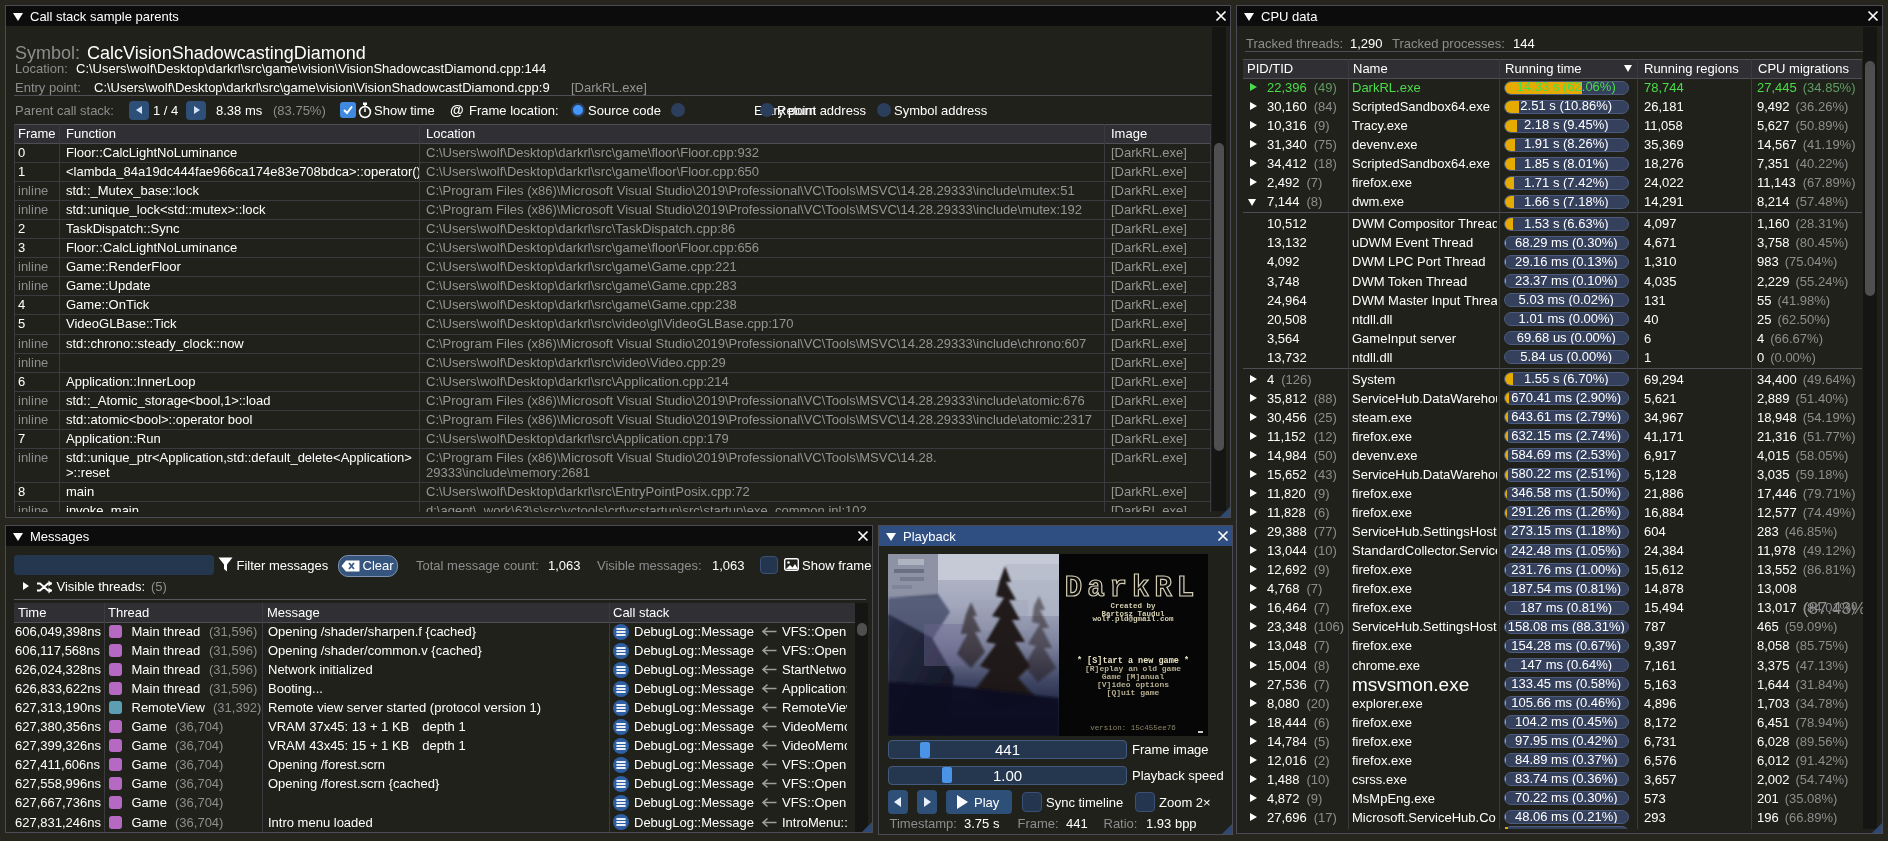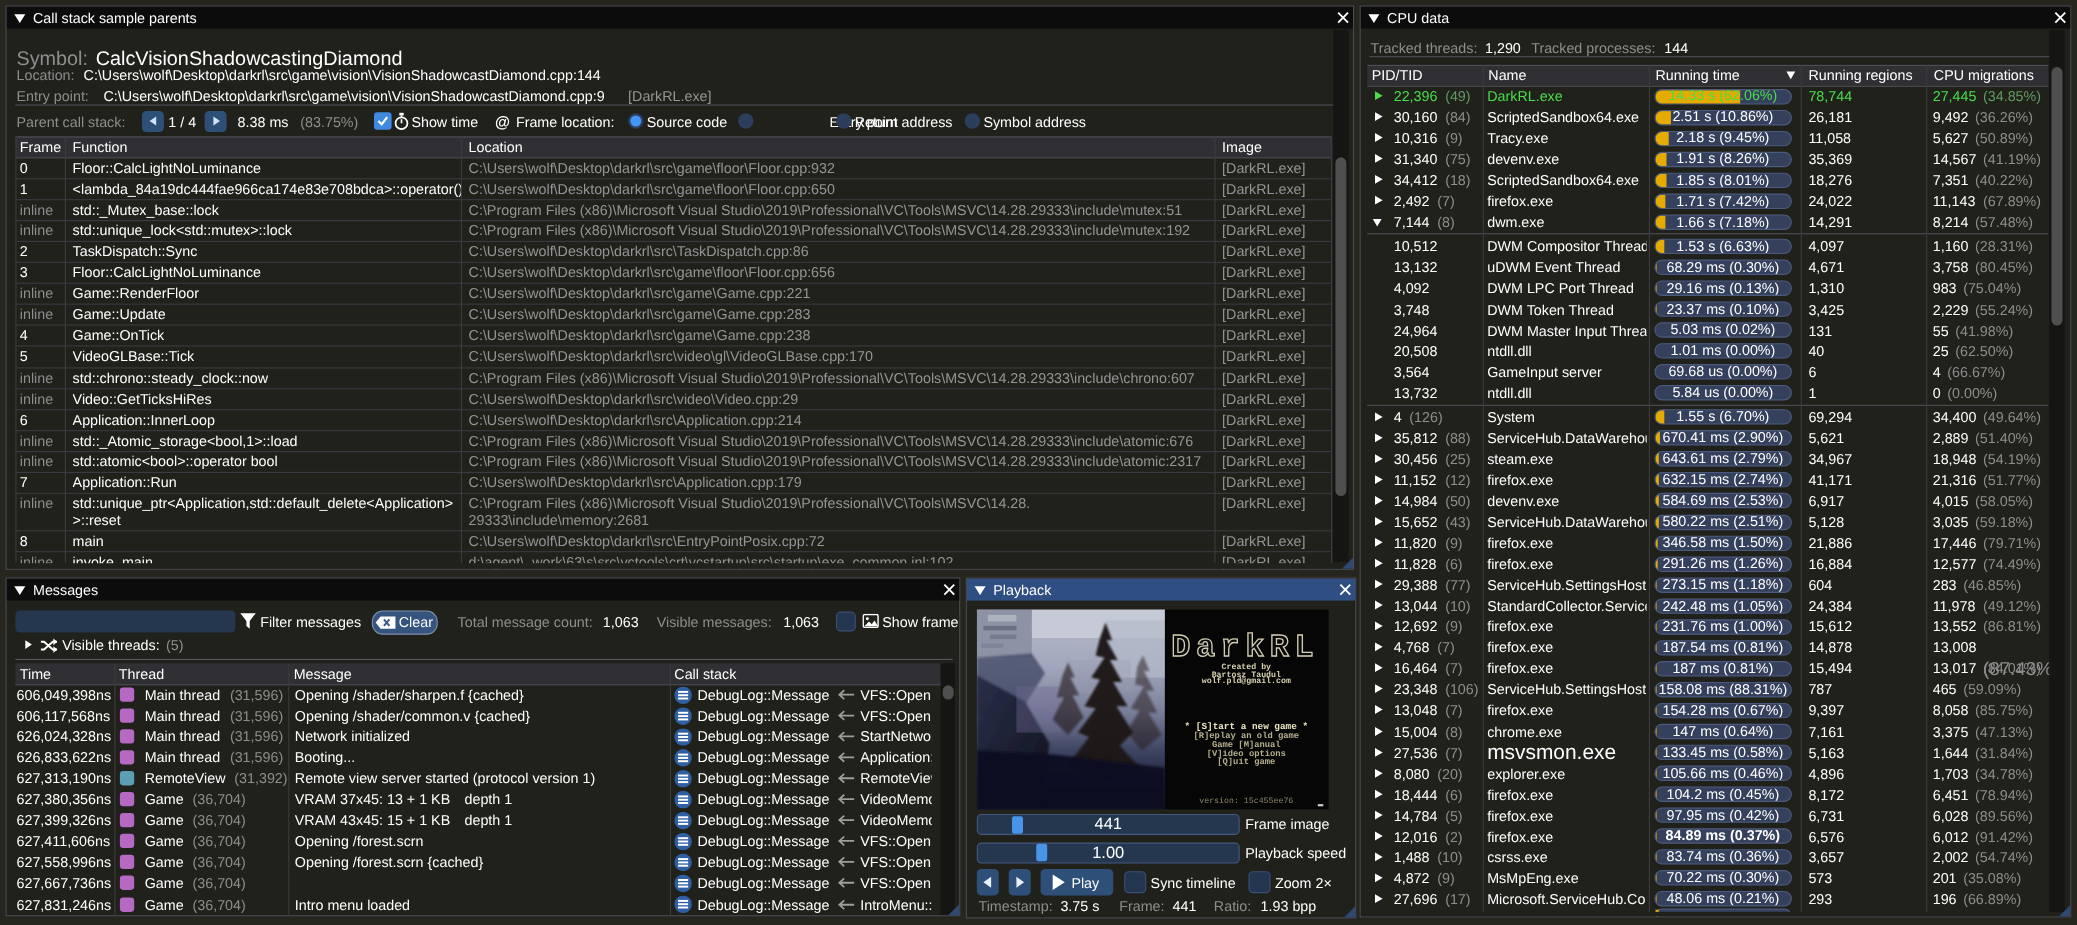--- a/index.html
+++ b/index.html
@@ -107,21 +107,20 @@
     <div class="t" style="left:60px;top:308.48px;font-size:13px;color:#ffffff;height:19px;line-height:19px;width:354px;overflow:hidden;white-space:nowrap;">VideoGLBase::Tick</div>
     <div class="t" style="left:420px;top:308.48px;font-size:13px;color:#949494;height:19px;line-height:19px;width:673px;overflow:hidden;white-space:nowrap;">C:\Users\wolf\Desktop\darkrl\src\video\gl\VideoGLBase.cpp:170</div>
     <div class="t" style="left:1105px;top:308.48px;font-size:13px;color:#949494;height:19px;line-height:19px;white-space:nowrap;">[DarkRL.exe]</div>
     <div class="a" style="left:8px;top:327.50px;width:1196.00px;height:1.00px;background:#3a3a40;"></div>
     <div class="t" style="left:12px;top:327.52px;font-size:13px;color:#8d8d8d;height:19px;line-height:19px;white-space:nowrap;">inline</div>
     <div class="t" style="left:60px;top:327.52px;font-size:13px;color:#ffffff;height:19px;line-height:19px;width:354px;overflow:hidden;white-space:nowrap;">std::chrono::steady_clock::now</div>
     <div class="t" style="left:420px;top:327.52px;font-size:13px;color:#949494;height:19px;line-height:19px;width:673px;overflow:hidden;white-space:nowrap;">C:\Program Files (x86)\Microsoft Visual Studio\2019\Professional\VC\Tools\MSVC\14.28.29333\include\chrono:607</div>
     <div class="t" style="left:1105px;top:327.52px;font-size:13px;color:#949494;height:19px;line-height:19px;white-space:nowrap;">[DarkRL.exe]</div>
     <div class="a" style="left:8px;top:346.55px;width:1196.00px;height:1.00px;background:#3a3a40;"></div>
     <div class="t" style="left:12px;top:346.57px;font-size:13px;color:#8d8d8d;height:19px;line-height:19px;white-space:nowrap;">inline</div>
-    <div class="t" style="left:60px;top:346.57px;font-size:13px;color:#ffffff;height:19px;line-height:19px;width:354px;overflow:hidden;white-space:nowrap;">Video::GetTicksHiRes</div>
     <div class="t" style="left:420px;top:346.57px;font-size:13px;color:#949494;height:19px;line-height:19px;width:673px;overflow:hidden;white-space:nowrap;">C:\Users\wolf\Desktop\darkrl\src\video\Video.cpp:29</div>
     <div class="t" style="left:1105px;top:346.57px;font-size:13px;color:#949494;height:19px;line-height:19px;white-space:nowrap;">[DarkRL.exe]</div>
     <div class="a" style="left:8px;top:365.60px;width:1196.00px;height:1.00px;background:#3a3a40;"></div>
     <div class="t" style="left:12px;top:365.62px;font-size:13px;color:#ffffff;height:19px;line-height:19px;white-space:nowrap;">6</div>
     <div class="t" style="left:60px;top:365.62px;font-size:13px;color:#ffffff;height:19px;line-height:19px;width:354px;overflow:hidden;white-space:nowrap;">Application::InnerLoop</div>
     <div class="t" style="left:420px;top:365.62px;font-size:13px;color:#949494;height:19px;line-height:19px;width:673px;overflow:hidden;white-space:nowrap;">C:\Users\wolf\Desktop\darkrl\src\Application.cpp:214</div>
     <div class="t" style="left:1105px;top:365.62px;font-size:13px;color:#949494;height:19px;line-height:19px;white-space:nowrap;">[DarkRL.exe]</div>
     <div class="a" style="left:8px;top:384.65px;width:1196.00px;height:1.00px;background:#3a3a40;"></div>
     <div class="t" style="left:12px;top:384.67px;font-size:13px;color:#8d8d8d;height:19px;line-height:19px;white-space:nowrap;">inline</div>
     <div class="t" style="left:60px;top:384.67px;font-size:13px;color:#ffffff;height:19px;line-height:19px;width:354px;overflow:hidden;white-space:nowrap;">std::_Atomic_storage&lt;bool,1&gt;::load</div>
@@ -598,21 +597,21 @@
     </div>
     <div class="t" style="left:407px;top:246.48px;font-size:13px;color:#ffffff;height:19px;line-height:19px;white-space:nowrap;">1,310</div>
     <div class="t" style="left:520px;top:246.48px;font-size:13px;color:#ffffff;height:19px;line-height:19px;white-space:nowrap;">983</div>
     <div class="t" style="left:547.69px;top:246.48px;font-size:13px;color:#8d8d8d;height:19px;line-height:19px;white-space:nowrap;">(75.04%)</div>
     <div class="t" style="left:30px;top:265.53px;font-size:13px;color:#ffffff;height:19px;line-height:19px;white-space:nowrap;">3,748</div>
     <div class="t" style="left:115px;top:265.53px;font-size:13px;color:#ffffff;height:19px;line-height:19px;width:144.5px;overflow:hidden;white-space:nowrap;">DWM Token Thread</div>
     <div class="a" style="left:267px;top:268.03px;width:124.5px;height:14px;background:#34405c;border:1px solid #4c5b7d;box-sizing:border-box;border-radius:7px;overflow:hidden;">
       <div class="a" style="left:0;top:0;width:0.12px;height:14px;background:#e5ab00;"></div>
       <div class="a" style="left:0;top:-1.2px;width:122.5px;text-align:center;font-size:13px;color:#ffffff;height:14px;line-height:14px;white-space:nowrap;">23.37 ms (0.10%)</div>
     </div>
-    <div class="t" style="left:407px;top:265.53px;font-size:13px;color:#ffffff;height:19px;line-height:19px;white-space:nowrap;">3,425</div>
+    <div class="t" style="left:407px;top:265.53px;font-size:13px;color:#ffffff;height:19px;line-height:19px;white-space:nowrap;">4,035</div>
     <div class="t" style="left:520px;top:265.53px;font-size:13px;color:#ffffff;height:19px;line-height:19px;white-space:nowrap;">2,229</div>
     <div class="t" style="left:558.53px;top:265.53px;font-size:13px;color:#8d8d8d;height:19px;line-height:19px;white-space:nowrap;">(55.24%)</div>
     <div class="t" style="left:30px;top:284.58px;font-size:13px;color:#ffffff;height:19px;line-height:19px;white-space:nowrap;">24,964</div>
     <div class="t" style="left:115px;top:284.58px;font-size:13px;color:#ffffff;height:19px;line-height:19px;width:144.5px;overflow:hidden;white-space:nowrap;">DWM Master Input Thread</div>
     <div class="a" style="left:267px;top:287.08px;width:124.5px;height:14px;background:#34405c;border:1px solid #4c5b7d;box-sizing:border-box;border-radius:7px;overflow:hidden;">
       <div class="a" style="left:0;top:0;width:0.02px;height:14px;background:#e5ab00;"></div>
       <div class="a" style="left:0;top:-1.2px;width:122.5px;text-align:center;font-size:13px;color:#ffffff;height:14px;line-height:14px;white-space:nowrap;">5.03 ms (0.02%)</div>
     </div>
     <div class="t" style="left:407px;top:284.58px;font-size:13px;color:#ffffff;height:19px;line-height:19px;white-space:nowrap;">131</div>
     <div class="t" style="left:520px;top:284.58px;font-size:13px;color:#ffffff;height:19px;line-height:19px;white-space:nowrap;">55</div>
@@ -861,21 +860,21 @@
       <div class="a" style="left:0;top:0;width:0.52px;height:14px;background:#e5ab00;"></div>
       <div class="a" style="left:0;top:-1.2px;width:122.5px;text-align:center;font-size:13px;color:#ffffff;height:14px;line-height:14px;white-space:nowrap;">97.95 ms (0.42%)</div>
     </div>
     <div class="t" style="left:407px;top:725.72px;font-size:13px;color:#ffffff;height:19px;line-height:19px;white-space:nowrap;">6,731</div>
     <div class="t" style="left:520px;top:725.72px;font-size:13px;color:#ffffff;height:19px;line-height:19px;white-space:nowrap;">6,028</div>
     <div class="t" style="left:558.53px;top:725.72px;font-size:13px;color:#8d8d8d;height:19px;line-height:19px;white-space:nowrap;">(89.56%)</div>
     <div class="a" style="left:13px;top:749.77px;width:0;height:0;border-top:4.5px solid transparent;border-bottom:4.5px solid transparent;border-left:7px solid #ffffff;"></div>
     <div class="t" style="left:30px;top:744.77px;font-size:13px;color:#ffffff;height:19px;line-height:19px;white-space:nowrap;">12,016</div>
     <div class="t" style="left:76.76px;top:744.77px;font-size:13px;color:#8d8d8d;height:19px;line-height:19px;white-space:nowrap;">(2)</div>
     <div class="t" style="left:115px;top:744.77px;font-size:13px;color:#ffffff;height:19px;line-height:19px;width:144.5px;overflow:hidden;white-space:nowrap;">firefox.exe</div>
-    <div class="a" style="left:267px;top:747.27px;width:124.5px;height:14px;background:#34405c;border:1px solid #4c5b7d;box-sizing:border-box;border-radius:7px;overflow:hidden;font-weight:bold;">
+    <div class="a" style="left:267px;top:747.27px;width:124.5px;height:14px;background:#34405c;border:1px solid #4c5b7d;box-sizing:border-box;border-radius:7px;overflow:hidden;">
       <div class="a" style="left:0;top:0;width:0.46px;height:14px;background:#e5ab00;"></div>
       <div class="a" style="left:0;top:-1.2px;width:122.5px;text-align:center;font-size:13px;color:#ffffff;height:14px;line-height:14px;white-space:nowrap;">84.89 ms (0.37%)</div>
     </div>
     <div class="t" style="left:407px;top:744.77px;font-size:13px;color:#ffffff;height:19px;line-height:19px;white-space:nowrap;">6,576</div>
     <div class="t" style="left:520px;top:744.77px;font-size:13px;color:#ffffff;height:19px;line-height:19px;white-space:nowrap;">6,012</div>
     <div class="t" style="left:558.53px;top:744.77px;font-size:13px;color:#8d8d8d;height:19px;line-height:19px;white-space:nowrap;">(91.42%)</div>
     <div class="a" style="left:13px;top:768.82px;width:0;height:0;border-top:4.5px solid transparent;border-bottom:4.5px solid transparent;border-left:7px solid #ffffff;"></div>
     <div class="t" style="left:30px;top:763.82px;font-size:13px;color:#ffffff;height:19px;line-height:19px;white-space:nowrap;">1,488</div>
     <div class="t" style="left:69.53px;top:763.82px;font-size:13px;color:#8d8d8d;height:19px;line-height:19px;white-space:nowrap;">(10)</div>
     <div class="t" style="left:115px;top:763.82px;font-size:13px;color:#ffffff;height:19px;line-height:19px;width:144.5px;overflow:hidden;white-space:nowrap;">csrss.exe</div>

